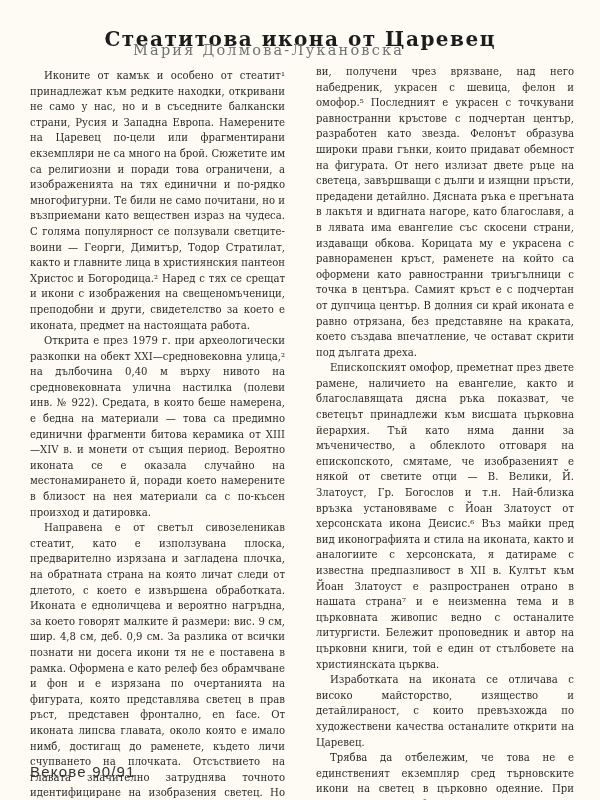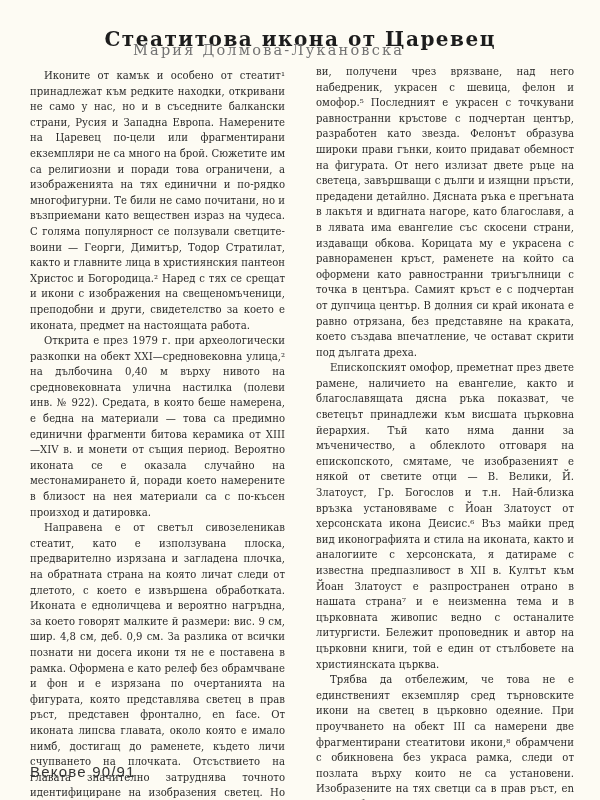--- a/index.html
+++ b/index.html
@@ -55,16 +55,17 @@
 <div class="col left">
   <p class="noindent-first">Иконите от камък и особено от стеатит¹ принадлежат към редките находки, откривани не само у нас, но и в съседните балкански страни, Русия и Западна Европа. Намерените на Царевец по-цели или фрагментирани екземпляри не са много на брой. Сюжетите им са религиозни и поради това ограничени, а изображенията на тях единични и по-рядко многофигурни. Те били не само почитани, но и възприемани като веществен израз на чудеса. С голяма популярност се ползували светците-воини — Георги, Димитър, Тодор Стратилат, както и главните лица в християнския пантеон Христос и Богородица.² Наред с тях се срещат и икони с изображения на свещеномъченици, преподобни и други, свидетелство за което е иконата, предмет на настоящата работа.</p>
   <p>Открита е през 1979 г. при археологически разкопки на обект XXI—средновековна улица,² на дълбочина 0,40 м върху нивото на средновековната улична настилка (полеви инв. № 922). Средата, в която беше намерена, е бедна на материали — това са предимно единични фрагменти битова керамика от XIII—XIV в. и монети от същия период. Вероятно иконата се е оказала случайно на местонамирането й, поради което намерените в близост на нея материали са с по-късен произход и датировка.</p>
   <p>Направена е от светъл сивозеленикав стеатит, като е използувана плоска, предварително изрязана и загладена плочка, на обратната страна на която личат следи от длетото, с което е извършена обработката. Иконата е едноличцева и вероятно нагръдна, за което говорят малките й размери: вис. 9 см, шир. 4,8 см, деб. 0,9 см. За разлика от всички познати ни досега икони тя не е поставена в рамка. Оформена е като релеф без обрамчване и фон и е изрязана по очертанията на фигурата, която представлява светец в прав ръст, представен фронтално, en face. От иконата липсва главата, около която е имало нимб, достигащ до раменете, където личи счупването на плочката. Отсъствието на главата значително затруднява точното идентифициране на изобразения светец. Но останалата част от иконата е запазена добре и върху нея личат следи от позлата, каквато има и по други икони от Царевец.⁴</p>
 
 </div>
 
 <div class="col right">
   <p class="noindent">ви, получени чрез врязване, над него набедреник, украсен с шевица, фелон и омофор.⁵ Последният е украсен с точкувани равностранни кръстове с подчертан център, разработен като звезда. Фелонът образува широки прави гънки, които придават обемност на фигурата. От него излизат двете ръце на светеца, завършващи с дълги и изящни пръсти, предадени детайлно. Дясната ръка е прегъната в лакътя и вдигната нагоре, като благославя, а в лявата има евангелие със скосени страни, издаващи обкова. Корицата му е украсена с равнораменен кръст, раменете на който са оформени като равностранни триъгълници с точка в центъра. Самият кръст е с подчертан от дупчица център. В долния си край иконата е равно отрязана, без представяне на краката, което създава впечатление, че остават скрити под дългата дреха.</p>
   <p>Епископският омофор, преметнат през двете рамене, наличието на евангелие, както и благославящата дясна ръка показват, че светецът принадлежи към висшата църковна йерархия. Тъй като няма данни за мъченичество, а облеклото отговаря на епископското, смятаме, че изобразеният е някой от светите отци — В. Велики, Й. Златоуст, Гр. Богослов и т.н. Най-близка връзка установяваме с Йоан Златоуст от херсонската икона Деисис.⁶ Въз майки пред вид иконографията и стила на иконата, както и аналогиите с херсонската, я датираме с известна предпазливост в XII в. Култът към Йоан Златоуст е разпространен отрано в нашата страна⁷ и е неизменна тема и в църковната живопис ведно с останалите литургисти. Бележит проповедник и автор на църковни книги, той е един от стълбовете на християнската църква.</p>
+  <p>Изработката на иконата се отличава с високо майсторство, изящество и детайлираност, с които превъзхожда по художествени качества останалите открити на Царевец.</p>
   <p>Трябва да отбележим, че това не е единственият екземпляр сред търновските икони на светец в църковно одеяние. При проучването на обект III са намерени две фрагментирани стеатитови икони,⁸ обрамчени с обикновена без украса рамка, следи от позлата върху които не са установени. Изобразените на тях светци са в прав ръст, en face. Облеклото им се състои от стихар, образуващ бордюр, епитрахил, който завършва с ресни и с фелон. Краката са обути в т.нар. мек сандал.⁹ Въпреки тяхната фрагментарност по запазеното, макар и отчасти, облекло определяме изобразените като свещеномъченици или преподобни. Техническото изпълнение на иконите се отличава с прецизност и детайлираност, но фигурите остават сковани и застинали, което говори за слабости в художественото претворяване на образа. Въз основа на стила, техниката и ико-</p>
 </div>
 
 <div class="footer">Векове 90/91</div>
 
 </body></html>

